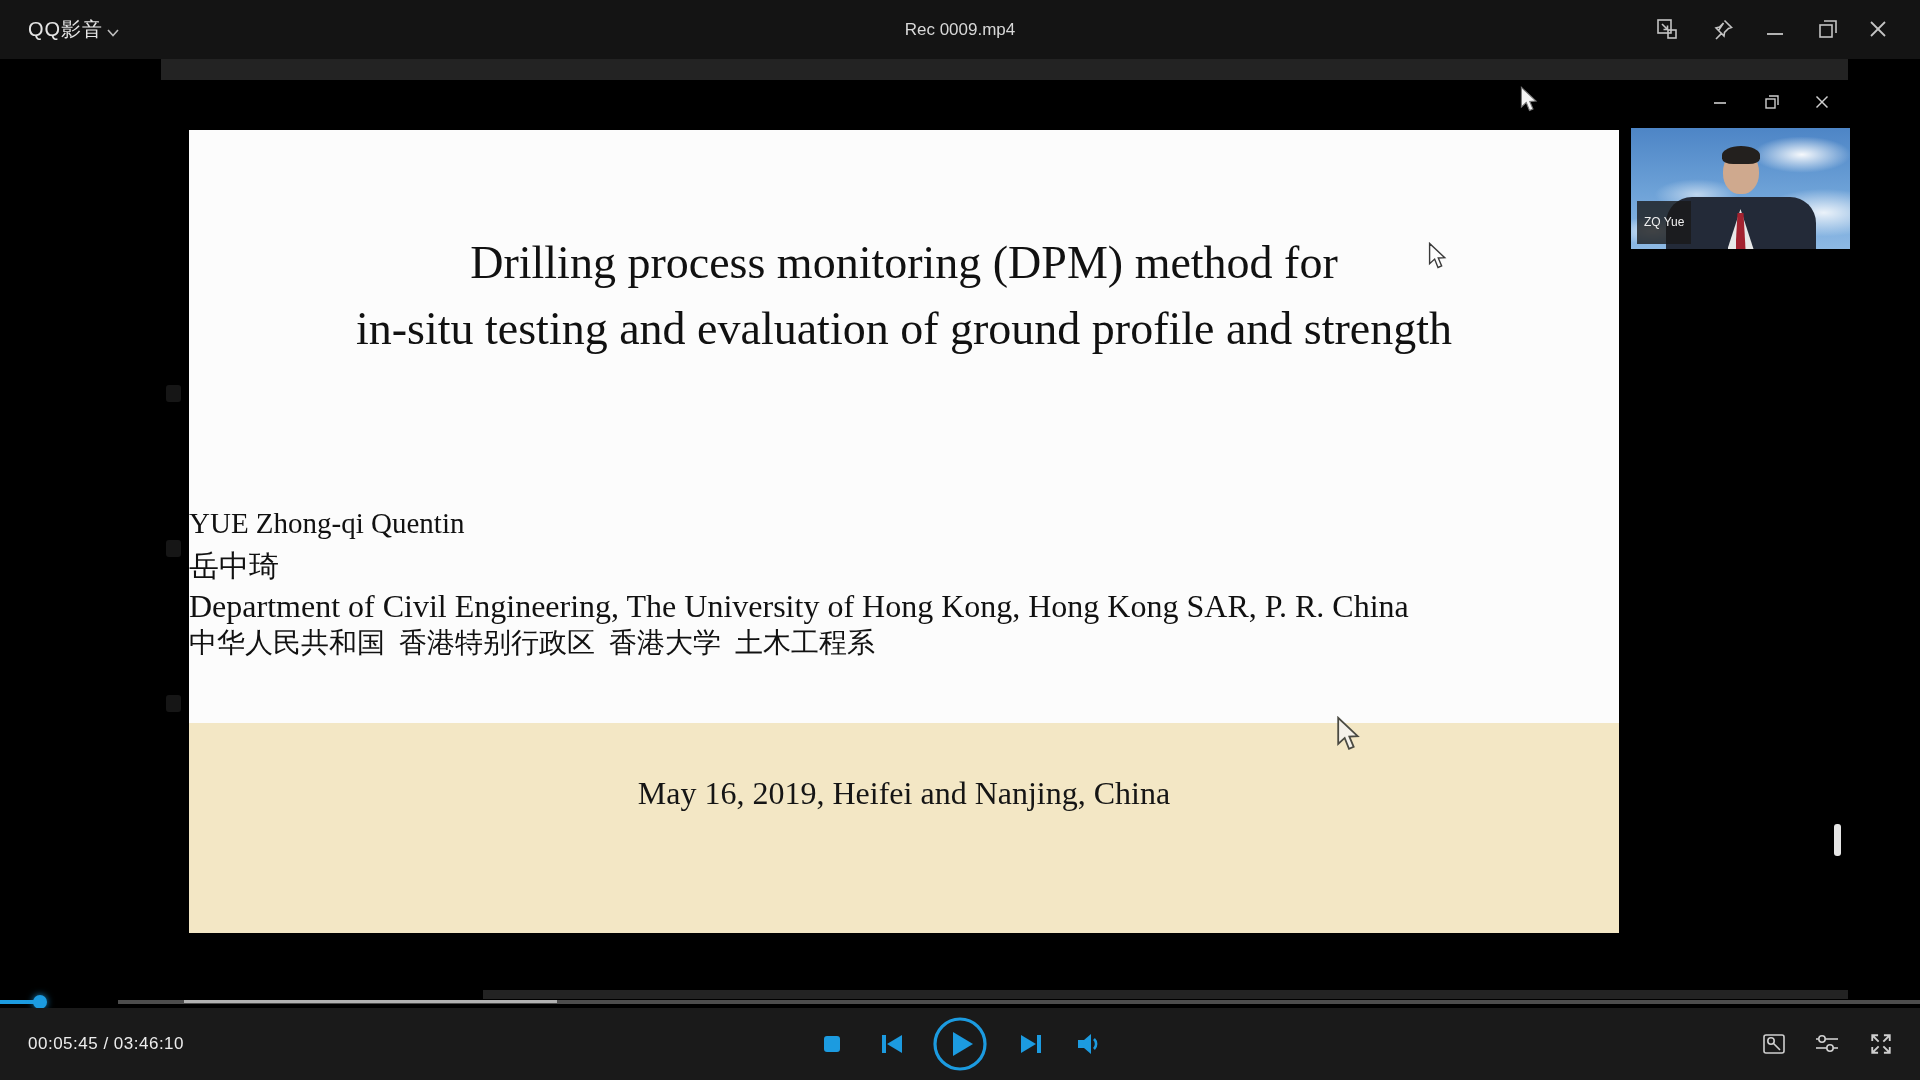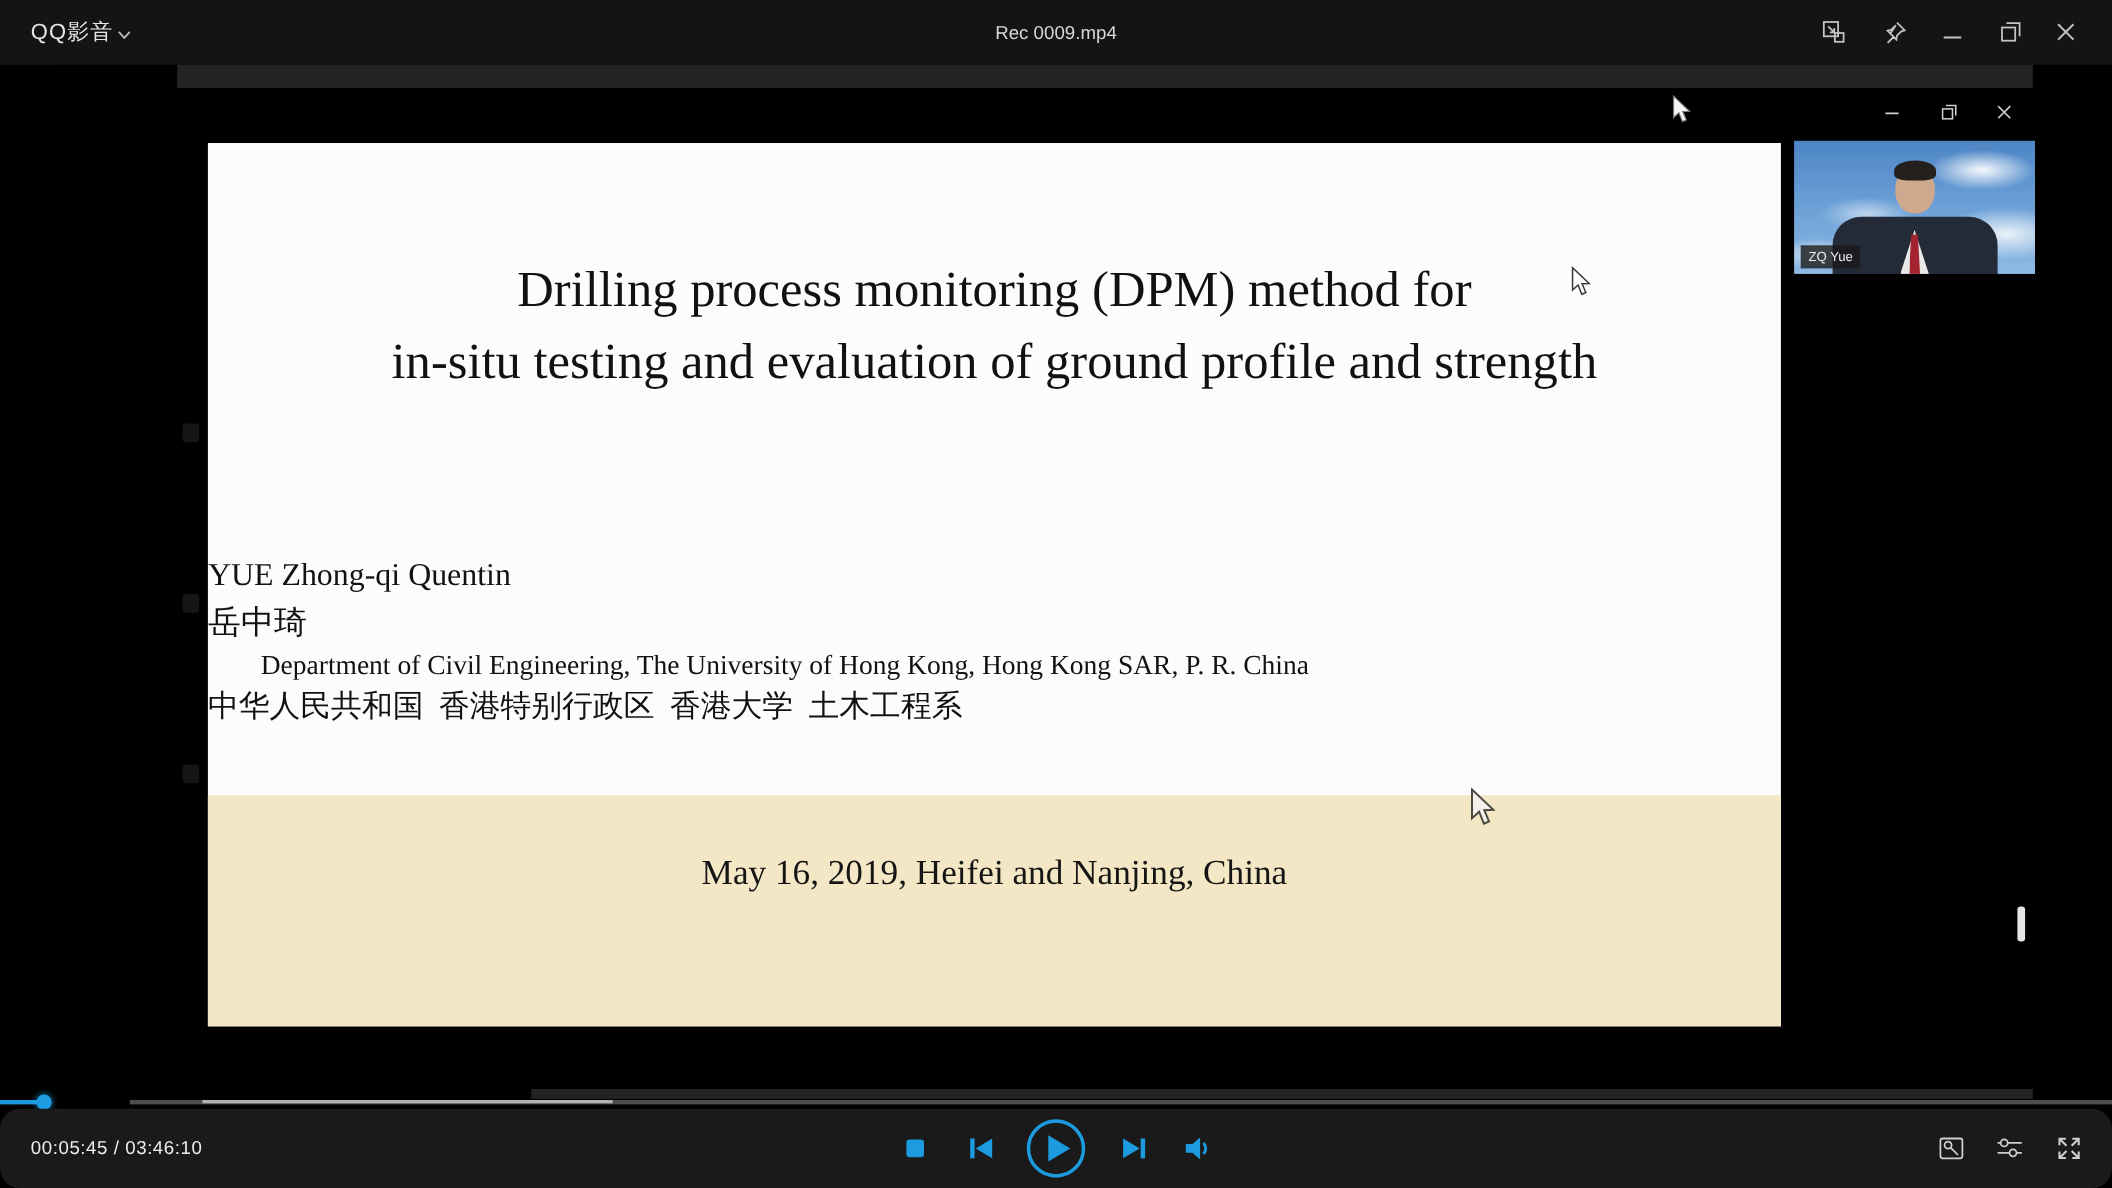--- a/index.html
+++ b/index.html
@@ -25,21 +25,21 @@
           align-items:center;justify-content:center;}
 
   
   .slide{position:absolute;left:141px;top:71px;width:1430px;height:803px;
          background:#fcfcfc;color:#111;font-family:"Liberation Serif",serif;}
   .slide-title{position:absolute;left:0;top:100px;width:100%;text-align:center;
                font-size:46px;line-height:66px;}
   .author-block{position:absolute;left:0;top:372px;width:100%;text-align:left;}
   .author-en{font-size:29px;line-height:42px;}
   .author-zh{font-size:30px;line-height:44px;}
-  .affil-en{font-size:25px;line-height:36px;padding-left:48px;}
+  .affil-en{font-size:32px;line-height:36px;}
   .affil-zh{font-size:28px;line-height:38px;white-space:pre;}
   .banner{position:absolute;left:0;top:593px;width:100%;height:210px;background:#f3e7c5;}
   .banner-text{position:absolute;left:0;top:48px;width:100%;text-align:center;
                font-size:32px;line-height:44px;color:#151515;}
 
   
   .webcam{position:absolute;left:1583px;top:69px;width:219px;height:121px;overflow:hidden;
           background:
             radial-gradient(ellipse 70px 26px at 78% 22%, rgba(255,255,255,.95), rgba(255,255,255,0) 70%),
             radial-gradient(ellipse 90px 34px at 88% 70%, rgba(255,255,255,.85), rgba(255,255,255,0) 70%),
@@ -52,39 +52,39 @@
             width:26px;height:40px;background:#e8e8e8;
             clip-path:polygon(50% 0,100% 100%,0 100%);}
   .wc-tie{position:absolute;left:50%;bottom:0;transform:translateX(-50%);
           width:10px;height:36px;background:#a32330;
           clip-path:polygon(20% 0,80% 0,100% 100%,0 100%);}
   .wc-head{position:absolute;left:50%;top:22px;transform:translateX(-50%);
            width:36px;height:44px;background:#cfa98e;border-radius:50% 50% 46% 46%;}
   .wc-hair{position:absolute;left:50%;top:18px;transform:translateX(-50%);
            width:38px;height:18px;background:#23201e;border-radius:50% 50% 30% 30%;}
   .wc-label{position:absolute;left:6px;bottom:5px;background:rgba(25,25,25,.8);
-            color:#f0f0f0;font-size:12px;line-height:17px;padding:2px 7px;}
+            color:#f0f0f0;font-size:12px;line-height:17px;padding:13px 7px;}
 
   
   .scroll-frag{position:absolute;left:1786px;top:765px;width:7px;height:32px;
                background:#e6e6e6;border-radius:3px;}
   .side-mark{position:absolute;left:118px;width:15px;height:17px;background:#161616;border-radius:3px;}
   .playlist-strip{position:absolute;left:1886px;top:435px;width:34px;height:74px;background:#151515;}
   .playlist-strip svg{position:absolute;left:9px;top:28px;}
 
   
   .progress{position:absolute;left:0;top:998px;width:1920px;height:12px;}
   .p-track{position:absolute;left:118px;right:0;top:2px;height:4px;background:#4d4d4d;}
   .p-light{position:absolute;left:184px;top:2px;width:373px;height:3px;background:#b2b2b2;}
   .p-played{position:absolute;left:0;top:2px;width:40px;height:4px;background:#1c9be0;}
   .p-knob{position:absolute;left:33px;top:-3px;width:14px;height:14px;border-radius:50%;
           background:#1c9be0;box-shadow:0 0 7px rgba(28,155,224,.85);}
 
   
-  .controlbar{position:absolute;left:0;top:1008px;width:1920px;height:72px;background:#1a1a1a;border-radius:18px;}
+  .controlbar{position:absolute;left:0;top:1008px;width:1920px;height:72px;background:#1a1a1a;}
   .time{position:absolute;left:28px;top:0;height:72px;line-height:72px;
         color:#ededed;font-size:17px;letter-spacing:.5px;}
   .ctl{position:absolute;top:50%;transform:translate(-50%,-50%);display:flex;
        align-items:center;justify-content:center;}
   .cursor{position:absolute;pointer-events:none;}
 </style>
 </head>
 <body>
 
 <div class="screen">

